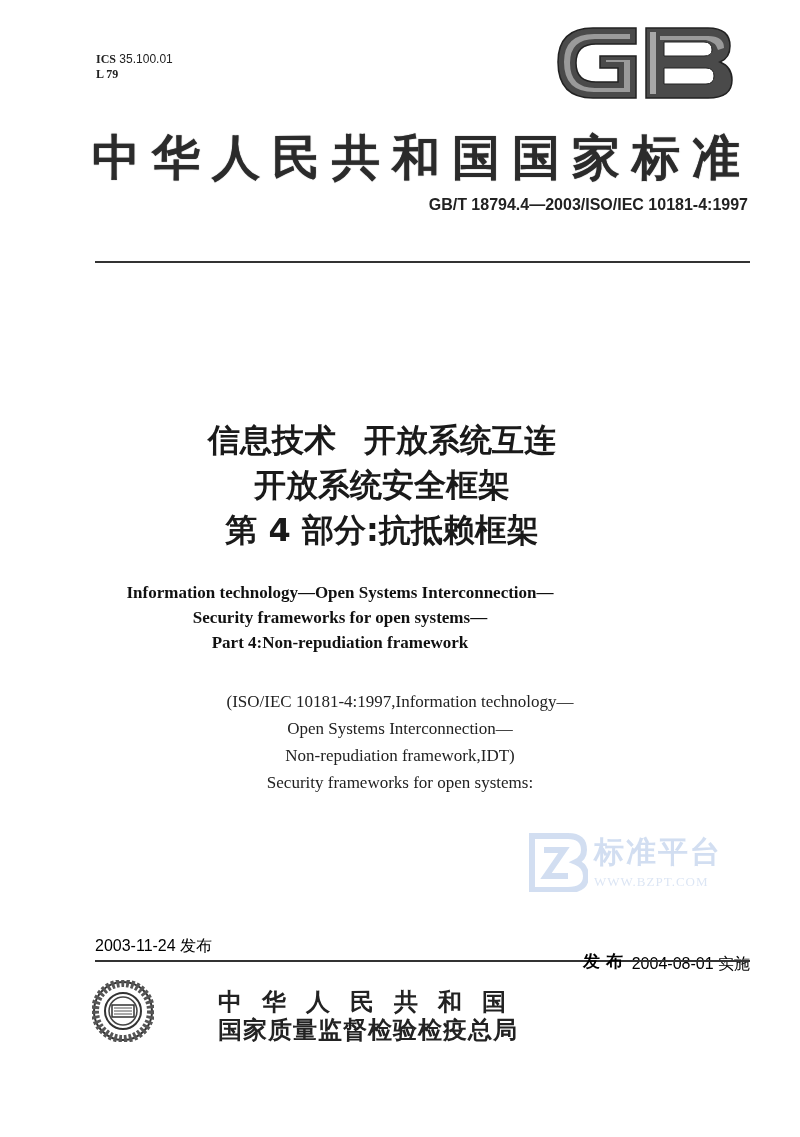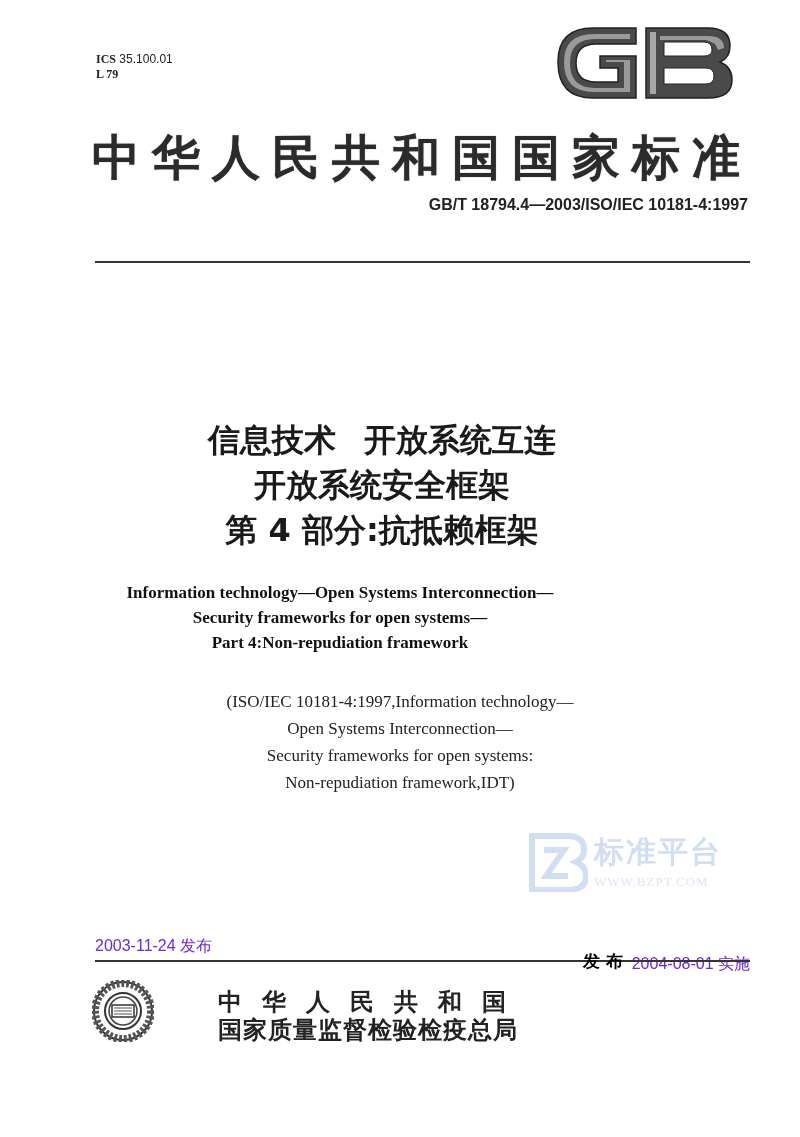--- a/index.html
+++ b/index.html
@@ -23,21 +23,21 @@
   .cn-title .line1 span.gap { display: inline-block; width: 28px; }
 
   .en-title { left: 0; top: 580px; width: 680px; text-align: center; font-family: "Liberation Serif", serif; font-size: 17px; font-weight: bold; line-height: 25px; color: #111; }
 
   .iso-ref { left: 0; top: 688px; width: 800px; text-align: center; font-family: "Liberation Serif", serif; font-size: 17px; line-height: 27px; color: #222; }
 
   .watermark { left: 528px; top: 830px; width: 210px; height: 70px; opacity: 0.35; }
   .watermark .wm-cn { position: absolute; left: 66px; top: 2px; font-family: "DejaVu Sans", sans-serif; font-size: 30px; font-weight: bold; color: #7fa3d9; letter-spacing: 2px; }
   .watermark .wm-url { position: absolute; left: 66px; top: 44px; font-family: "Liberation Serif", serif; font-size: 13px; color: #9bb6e0; letter-spacing: 1px; }
 
-  .date-row { left: 95px; top: 936px; width: 655px; height: 22px; font-family: "Liberation Sans", sans-serif; font-size: 16px; color: #6d28d9; }
+  .date-row { left: 95px; top: 936px; width: 655px; height: 22px; font-family: "Liberation Sans", sans-serif; font-size: 16px; color: #000000; }
   .date-row .left { position: absolute; left: 0; top: 0; }
   .date-row .right { position: absolute; right: 0; top: 18px; }
 
   .rule-bottom { left: 95px; top: 960px; width: 655px; height: 2px; background: #333; }
 
   .seal { left: 92px; top: 980px; width: 62px; height: 62px; }
 
   .issuer { left: 218px; top: 988px; font-family: "DejaVu Serif", serif; font-weight: bold; color: #222; }
   .issuer .l1 { font-size: 24px; letter-spacing: 20px; line-height: 28px; white-space: nowrap; text-align: center; }
   .issuer .l2 { font-size: 24px; letter-spacing: 1px; line-height: 28px; white-space: nowrap; }
@@ -84,22 +84,22 @@
 
 <div class="abs en-title">
   <div>Information technology—Open Systems Interconnection—</div>
   <div>Security frameworks for open systems—</div>
   <div>Part 4:Non-repudiation framework</div>
 </div>
 
 <div class="abs iso-ref">
   <div>(ISO/IEC 10181-4:1997,Information technology—</div>
   <div>Open Systems Interconnection—</div>
+  <div>Non-repudiation framework,IDT)</div>
   <div>Security frameworks for open systems:</div>
-  <div>Non-repudiation framework,IDT)</div>
 </div>
 
 <div class="abs watermark">
   <svg width="60" height="60" viewBox="0 0 60 60" style="position:absolute;left:0;top:2px;">
     <path d="M4 4 L40 4 Q56 4 56 18 Q56 26 48 30 Q58 34 58 44 Q58 58 40 58 L4 58 Z" fill="none" stroke="#7fa3d9" stroke-width="6"></path>
     <path d="M16 18 L36 18 L18 44 L40 44" fill="none" stroke="#7fa3d9" stroke-width="6"></path>
   </svg>
   <div class="wm-cn">标准平台</div>
   <div class="wm-url">WWW.BZPT.COM</div>
 </div>

